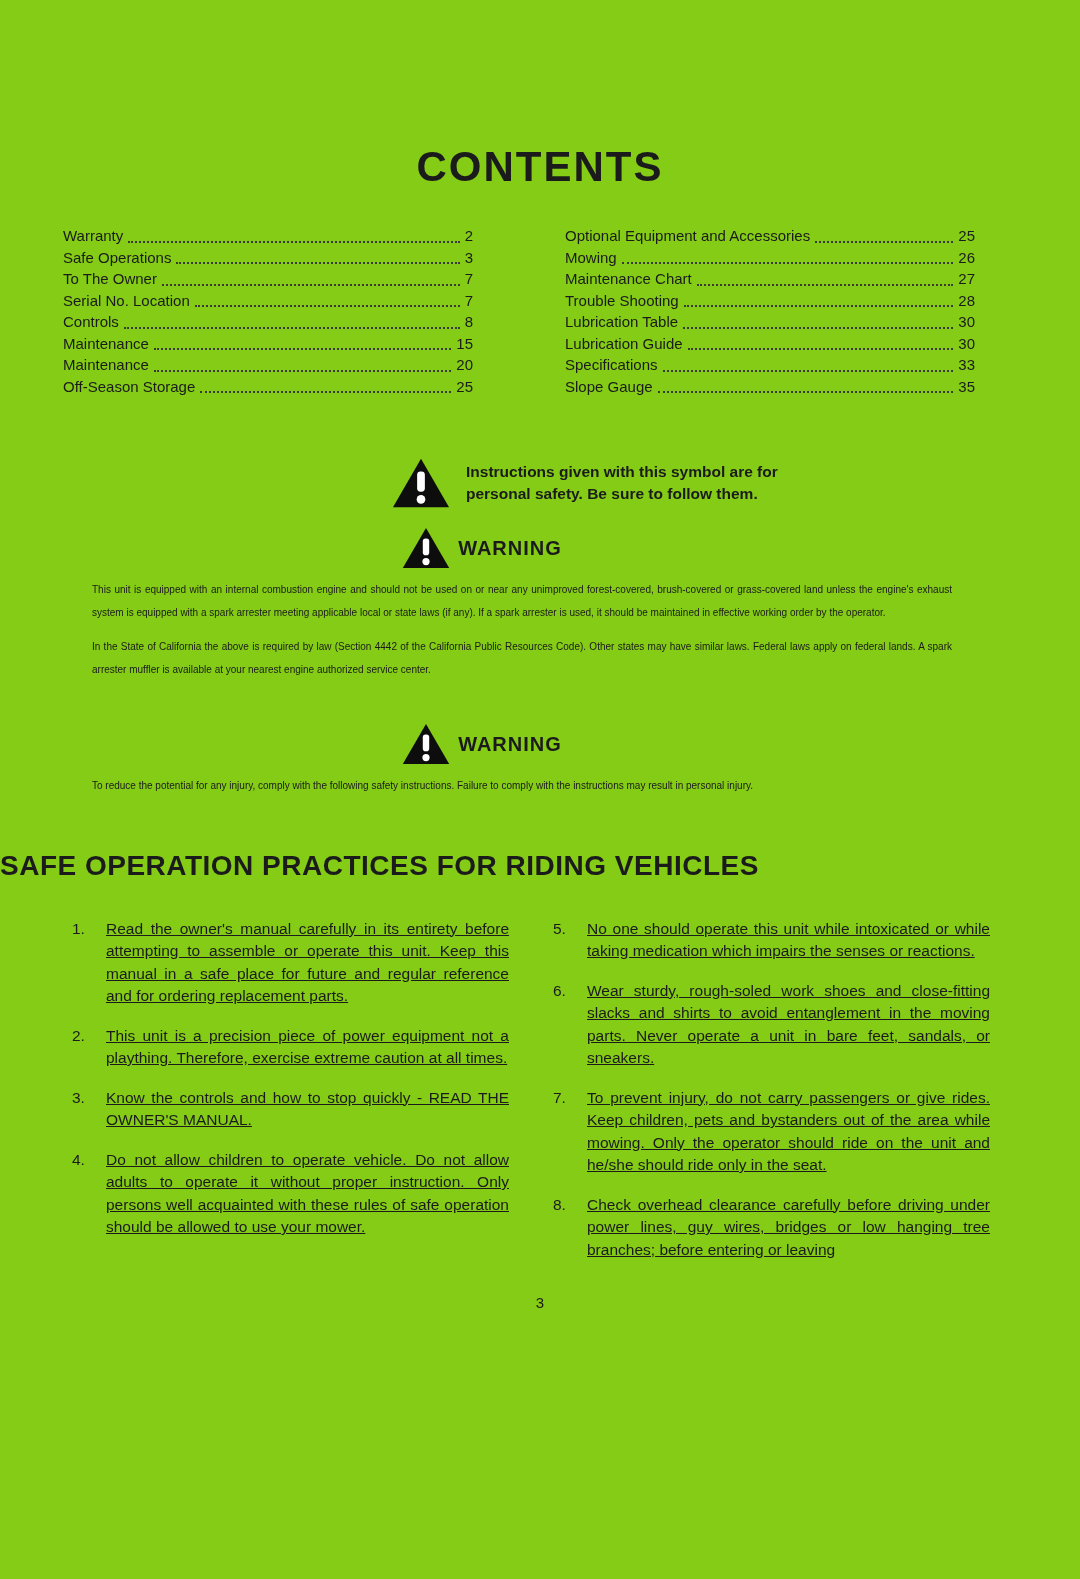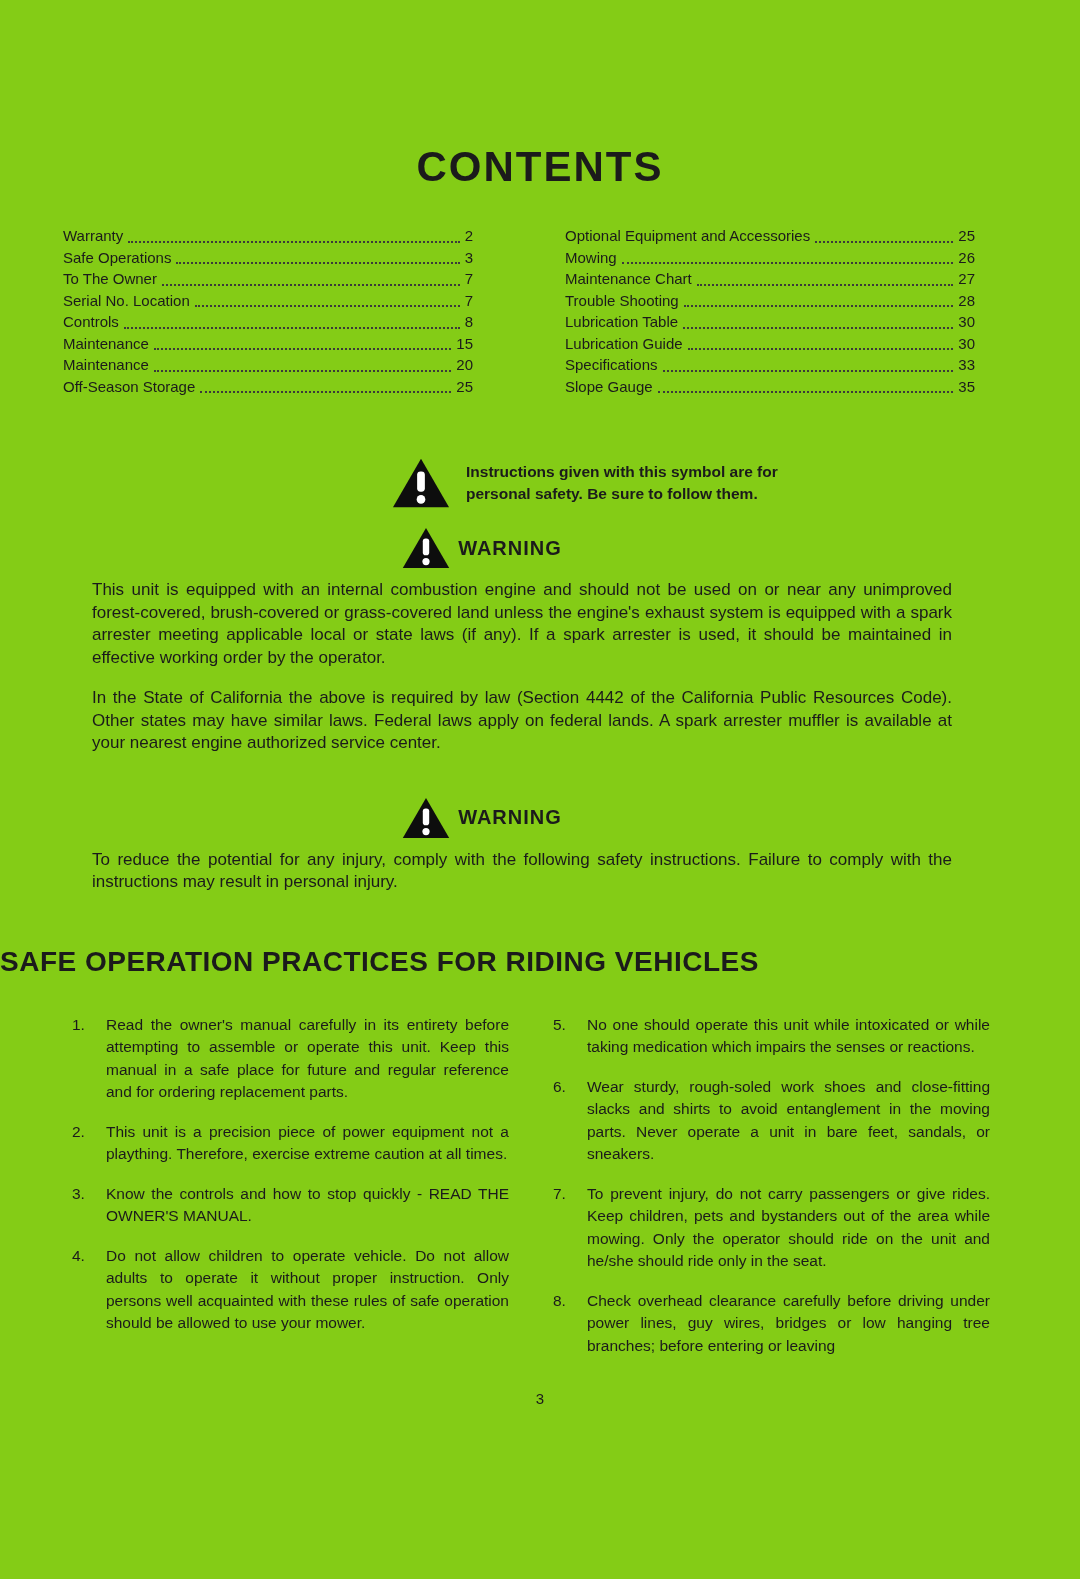--- a/index.html
+++ b/index.html
@@ -69,25 +69,25 @@
   .warn-head .lbl {
     font-weight: bold;
     font-size: 20px;
     letter-spacing: 1px;
   }
   .wh1 { margin-top: 18px; }
   .wh2 { margin-top: 42px; }
   
   .para {
     margin: 10px 128px 0 92px;
-    font-size: 17px;
+    font-size: 10px;
     line-height: 22.5px;
     text-align: justify;
   }
-  .para + .para { margin-top: 18px; }
+  .para + .para { margin-top: 12px; }
   
   .section-heading {
     margin-top: 52px;
     font-size: 28px;
     font-weight: bold;
     letter-spacing: 0.5px;
   }
   .rules {
     display: flex;
     margin: 36px 90px 0 70px;
@@ -100,20 +100,21 @@
     font-size: 15.5px;
     line-height: 22.5px;
   }
   .rule .num {
     flex: 0 0 36px;
     padding-left: 2px;
   }
   .rule .body {
     flex: 1;
     text-align: justify;
+    text-decoration: underline;
   }
   .pageno {
     text-align: center;
     margin-top: 16px;
     font-size: 15px;
   }
 </style>
 </head>
 <body>
 

